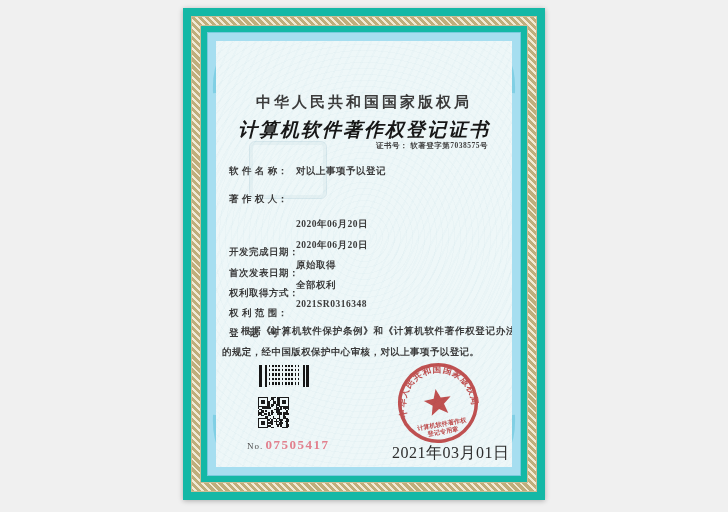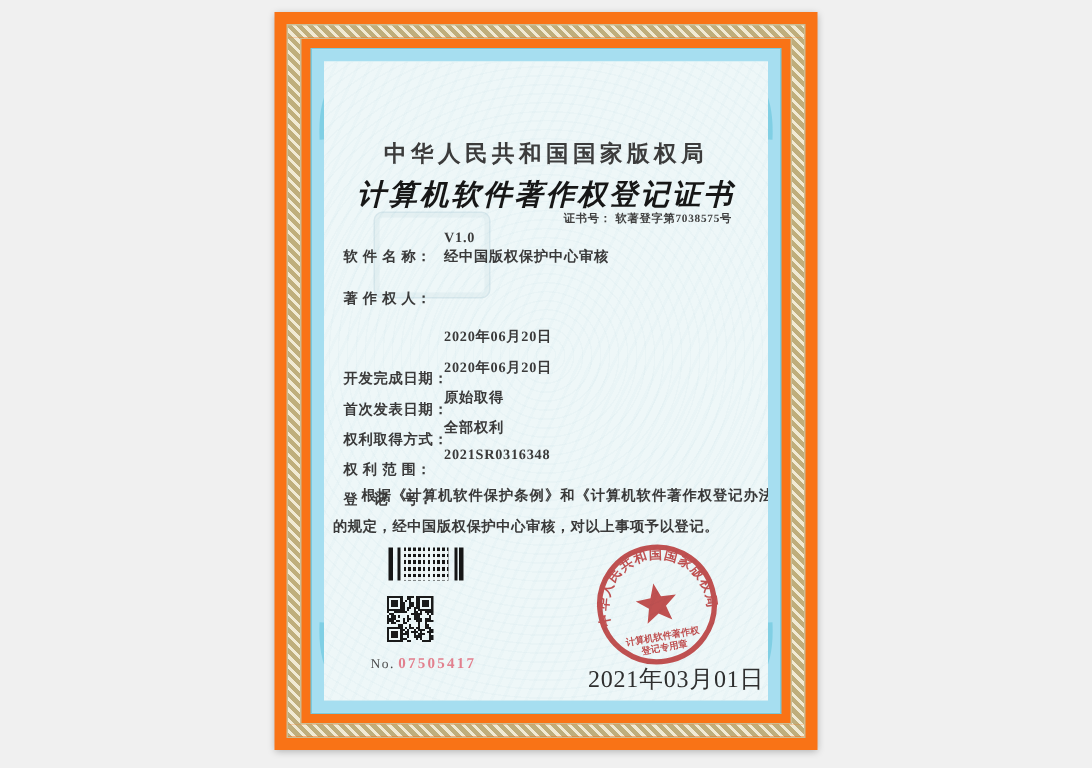--- a/index.html
+++ b/index.html
@@ -2,21 +2,21 @@
 <html><head>
 <meta charset="utf-8">
 <style>
   html,body{margin:0;padding:0;}
   .canvas{
     position:relative;width:728px;height:512px;background:#f0f0f0;overflow:hidden;
     font-family:"Liberation Serif","DejaVu Serif",serif;
   }
   .page{
     position:absolute;left:183px;top:8px;width:362px;height:492px;
-    background:#f97316;box-shadow:0 1px 5px rgba(0,0,0,.28);
+    background:#14b8a6;box-shadow:0 1px 5px rgba(0,0,0,.28);
   }
   
   .gold-border{
     position:absolute;inset:9px;
     border:8px solid #c3b283;
     border-image:repeating-linear-gradient(45deg,#bfae7c 0 2px,#f1ead4 2px 4px,#bfae7c 4px 5px) 8;
     box-shadow:0 0 0 1px #cbbd94, inset 0 0 0 1px #cbbd94;
   }
   
   .blue-frame{
@@ -65,21 +65,21 @@
       linear-gradient(#161616,#161616) 0 0/3px 100% no-repeat,
       linear-gradient(#161616,#161616) 100% 0/3px 100% no-repeat,
       linear-gradient(#161616,#161616) 6px 0/2px 100% no-repeat,
       linear-gradient(#161616,#161616) 44px 0/2px 100% no-repeat,
       repeating-linear-gradient(0deg,rgba(240,247,248,.95) 0 2px,transparent 2px 4.5px) 10px 0/30px 100% no-repeat,
       repeating-linear-gradient(90deg,#161616 0 1.5px,transparent 1.5px 3px,#161616 3px 5px,transparent 5px 6.5px) 10px 0/30px 100% no-repeat;
   }
   .qr{left:42px;top:356px;width:31px;height:31px;}
   .serial{left:31px;top:396px;font-size:9px;}
   .serial .no{color:#4a4a4a;font-weight:normal;letter-spacing:1px;text-align:center;}
-  .serial .num{color:#e2808e;letter-spacing:1.5px;font-weight:bold;font-size:10px;}
+  .serial .num{color:#e2808e;letter-spacing:1.5px;font-weight:bold;font-size:13px;}
   .stamp{left:180px;top:320px;width:84px;height:84px;opacity:.9;mix-blend-mode:multiply;}
   .issue-date{left:176px;top:402px;font-size:16px;font-weight:normal;color:#2e2e2e;letter-spacing:.5px;z-index:0;}
 </style>
 </head>
 <body>
 
 <div class="canvas">
   <div class="page">
 
     <div class="gold-border"></div>
@@ -138,26 +138,23 @@
 
     <div class="content">
       <div class="abs authority">中华人民共和国国家版权局</div>
       <div class="abs cert-title">计算机软件著作权登记证书</div>
       <div class="abs certno">证书号：  软著登字第7038575号</div>
       <div class="abs wm-square"></div>
 
       <div class="abs row" style="top:96px">
         <span class="label">软 件 名 称：</span>
       </div>
-      <div class="abs row" style="top:113px">
-        <span class="value">V1.0</span>
-      </div>
       <div class="abs row" style="top:124px">
         <span class="label">著 作 权 人：</span>
-        <span class="value">经中国版权保护中心审核</span>
+        <span class="value">对以上事项予以登记</span>
       </div>
       <div class="abs row" style="top:177px">
         <span class="label">开发完成日期：</span>
         <span class="value">2020年06月20日</span>
       </div>
       <div class="abs row" style="top:198px">
         <span class="label">首次发表日期：</span>
         <span class="value">2020年06月20日</span>
       </div>
       <div class="abs row" style="top:218px">

